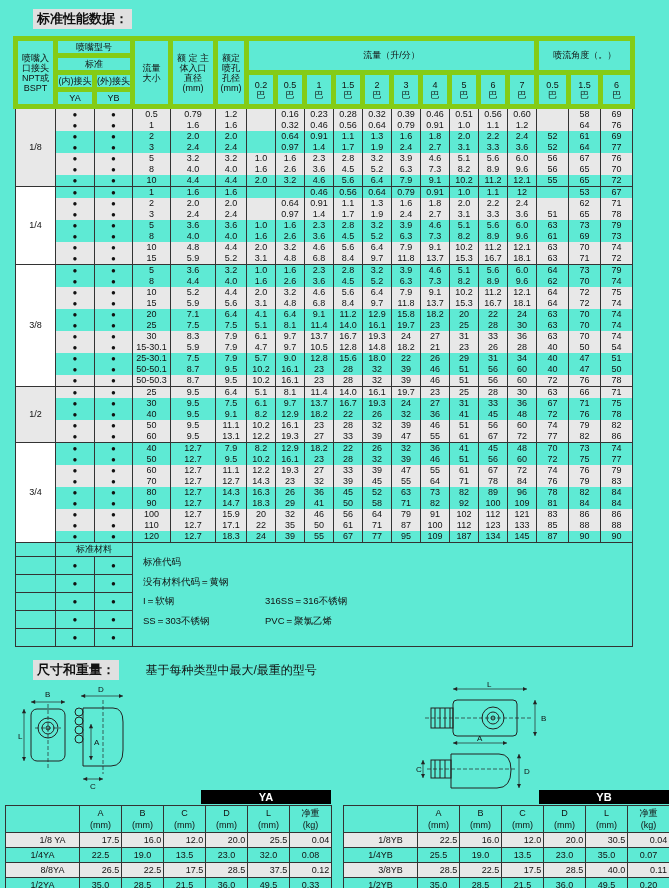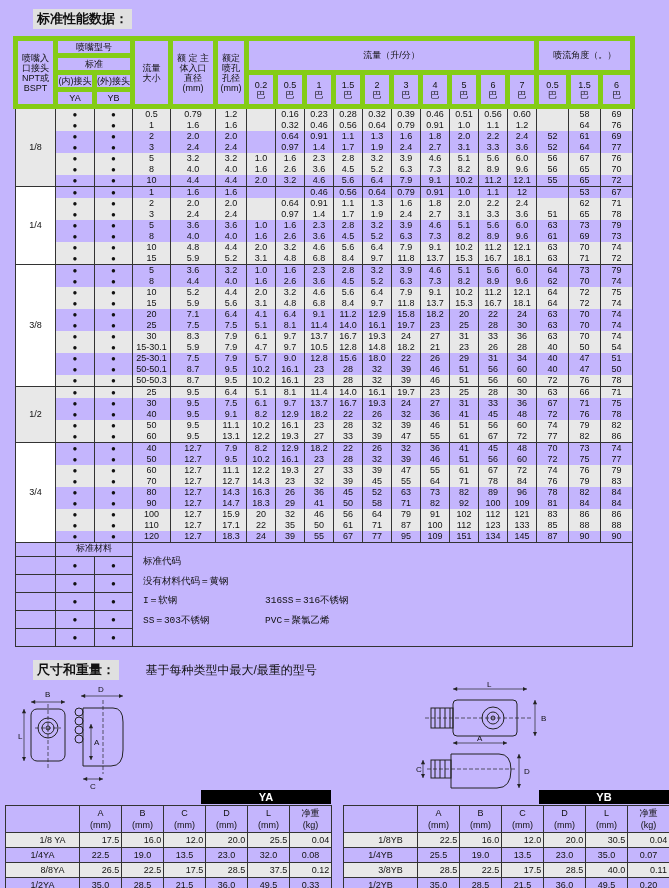--- a/index.html
+++ b/index.html
@@ -1,35 +1,35 @@
 <!DOCTYPE html>
 <html><head>
 <meta charset="utf-8">
 <style>
   html,body{margin:0;padding:0;background:#fff;}
-  .page{width:669px;height:888px;background:#c4b5fd;overflow:hidden;position:relative;
+  .page{width:669px;height:888px;background:#5eead4;overflow:hidden;position:relative;
         font-family:"Liberation Sans","DejaVu Sans",sans-serif;color:#111;}
   .hl{background:#e0e0e0;font-weight:bold;font-size:13px;padding:1px 4px;display:inline-block;}
   .title-row{margin:9px 0 7px 33px;}
   
   #perf{border-collapse:collapse;table-layout:fixed;width:619px;margin-left:13px;
         font-size:9px;border:1px solid #333;}
   #perf th,#perf td{border-left:1px solid #333;padding:0;text-align:center;
         font-weight:normal;overflow:hidden;white-space:nowrap;}
   #perf thead th{border:5px solid #84cc16;vertical-align:middle;line-height:11px;height:12px;}
   #perf thead .two{line-height:10px;}
   #perf tbody.sec{border-top:1px solid #333;}
   #perf tbody.sec td{height:11px;line-height:11px;}
   #perf tr.shade td{background:#e8e8e8;}
   #perf td.inlet{background:#fff;border-right:1px solid #333;}
   #perf td.dotc{font-size:8px;line-height:10px;}
   
   #mat{border-top:1px solid #333;}
   #mat td{border:1px solid #333;height:17px;line-height:17px;}
-  #mat tr.mh td{height:13px;line-height:13px;font-family:Liberation Mono, monospace;}
+  #mat tr.mh td{height:13px;line-height:13px;}
   #mat td.mat-text{text-align:left;vertical-align:top;border-bottom:none;}
   .mat-inner{padding:9px 0 0 10px;}
   .mline{height:19.5px;line-height:19.5px;text-align:left;font-size:9.5px;}
   .mcol{display:inline-block;width:122px;}
   
   .dims-head{margin:13px 0 2px 33px;}
   .dims-sub{font-size:12px;margin-left:22px;}
   .bottom{display:flex;gap:12px;margin:2px 6px 0 5px;}
   .bcol{width:326px;}
   .diag{height:108px;position:relative;}
@@ -949,21 +949,21 @@
           <td>120</td>
           <td>12.7</td>
           <td>18.3</td>
           <td>24</td>
           <td>39</td>
           <td>55</td>
           <td>67</td>
           <td>77</td>
           <td>95</td>
           <td>109</td>
-          <td>151</td>
+          <td>187</td>
           <td>134</td>
           <td>145</td>
           <td>87</td>
           <td>90</td>
           <td>90</td>
         </tr>
       </tbody>
       <tbody id="mat">
       <tr class="mh">
         <td></td>

